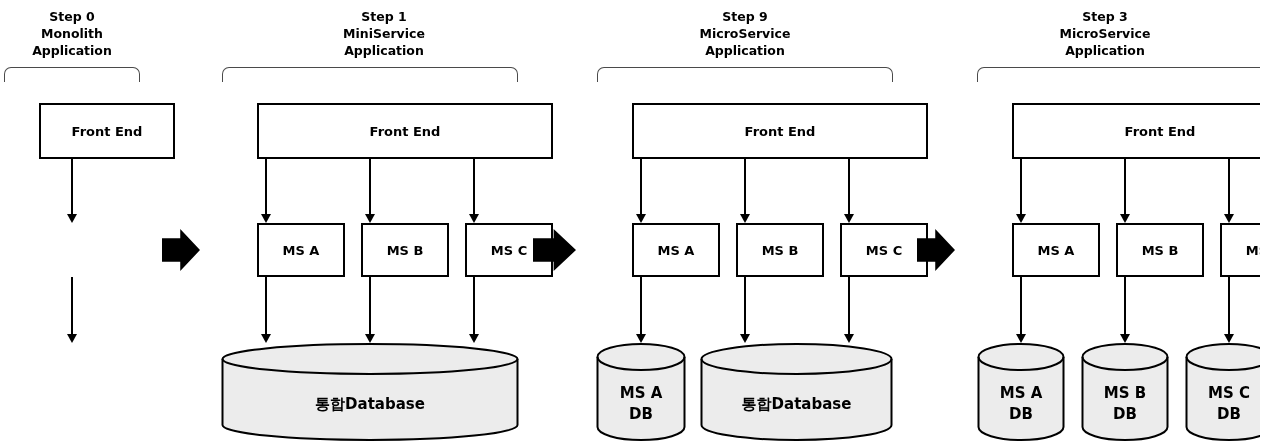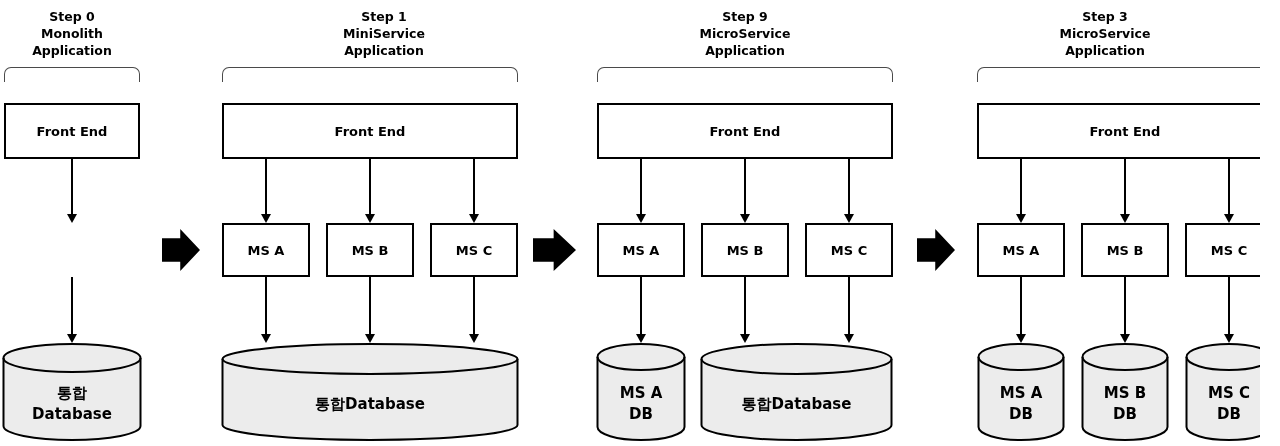--- a/index.html
+++ b/index.html
@@ -13,21 +13,21 @@
     text-align:center; font-size:12.5px; line-height:17px;
     white-space:pre-line; letter-spacing:0px;
   }
   .bracket {
     border:1.6px solid #4a4a4a; border-bottom:none;
     border-radius:7px 7px 0 0; height:15px; box-sizing:border-box;
   }
   .node {
     box-sizing:border-box; background:#ffffff; border:2px solid #000;
     display:flex; align-items:center; justify-content:center;
-    font-size:13px; text-align:center;
+    font-size:13px; text-align:center;margin-left:35px;
   }
   .varrow { width:10px; }
   .varrow::before {
     content:''; position:absolute; left:4.25px; top:0; bottom:7px;
     width:1.5px; background:#000;
   }
   .varrow::after {
     content:''; position:absolute; left:0; bottom:0; width:0; height:0;
     border-left:5px solid transparent; border-right:5px solid transparent;
     border-top:9px solid #000;
@@ -48,28 +48,20 @@
 
 <div id="canvas">
 
   <div class="abs step-title" style="left:4px;top:8px;width:136px;">Step 0
 Monolith
 Application</div>
   <div class="abs bracket" style="left:4px;top:67px;width:136px;"></div>
   <div class="abs node" style="left:4px;top:103px;width:136px;height:56px;">Front End</div>
   <div class="abs varrow" style="left:67px;top:159px;height:64px;"></div>
   <div class="abs varrow" style="left:67px;top:277px;height:66px;"></div>
-  <div class="abs cylinder" style="left:2px;top:343px;width:140px;height:98px;">
-      <svg width="140" height="98" viewBox="0 0 140 98" style="position:absolute;left:0;top:0">
-        <path d="M 1.5 15 A 68.5 14 0 0 1 138.5 15 L 138.5 83 A 68.5 14 0 0 1 1.5 83 Z" fill="#ececec" stroke="#000000" stroke-width="2"></path>
-        <path d="M 1.5 15 A 68.5 14 0 0 0 138.5 15" fill="none" stroke="#000000" stroke-width="2"></path>
-      </svg>
-    <div class="cyl-label">통합
-Database</div>
-  </div>
 
   <div class="abs block-arrow" style="left:162px;top:229px;width:38px;height:42px;"></div>
 
   <div class="abs step-title" style="left:236px;top:8px;width:296px;">Step 1
 MiniService
 Application</div>
   <div class="abs bracket" style="left:222px;top:67px;width:296px;"></div>
   <div class="abs node" style="left:222px;top:103px;width:296px;height:56px;">Front End</div>
   <div class="abs varrow" style="left:261px;top:159px;height:64px;"></div>
   <div class="abs varrow" style="left:365px;top:159px;height:64px;"></div>

